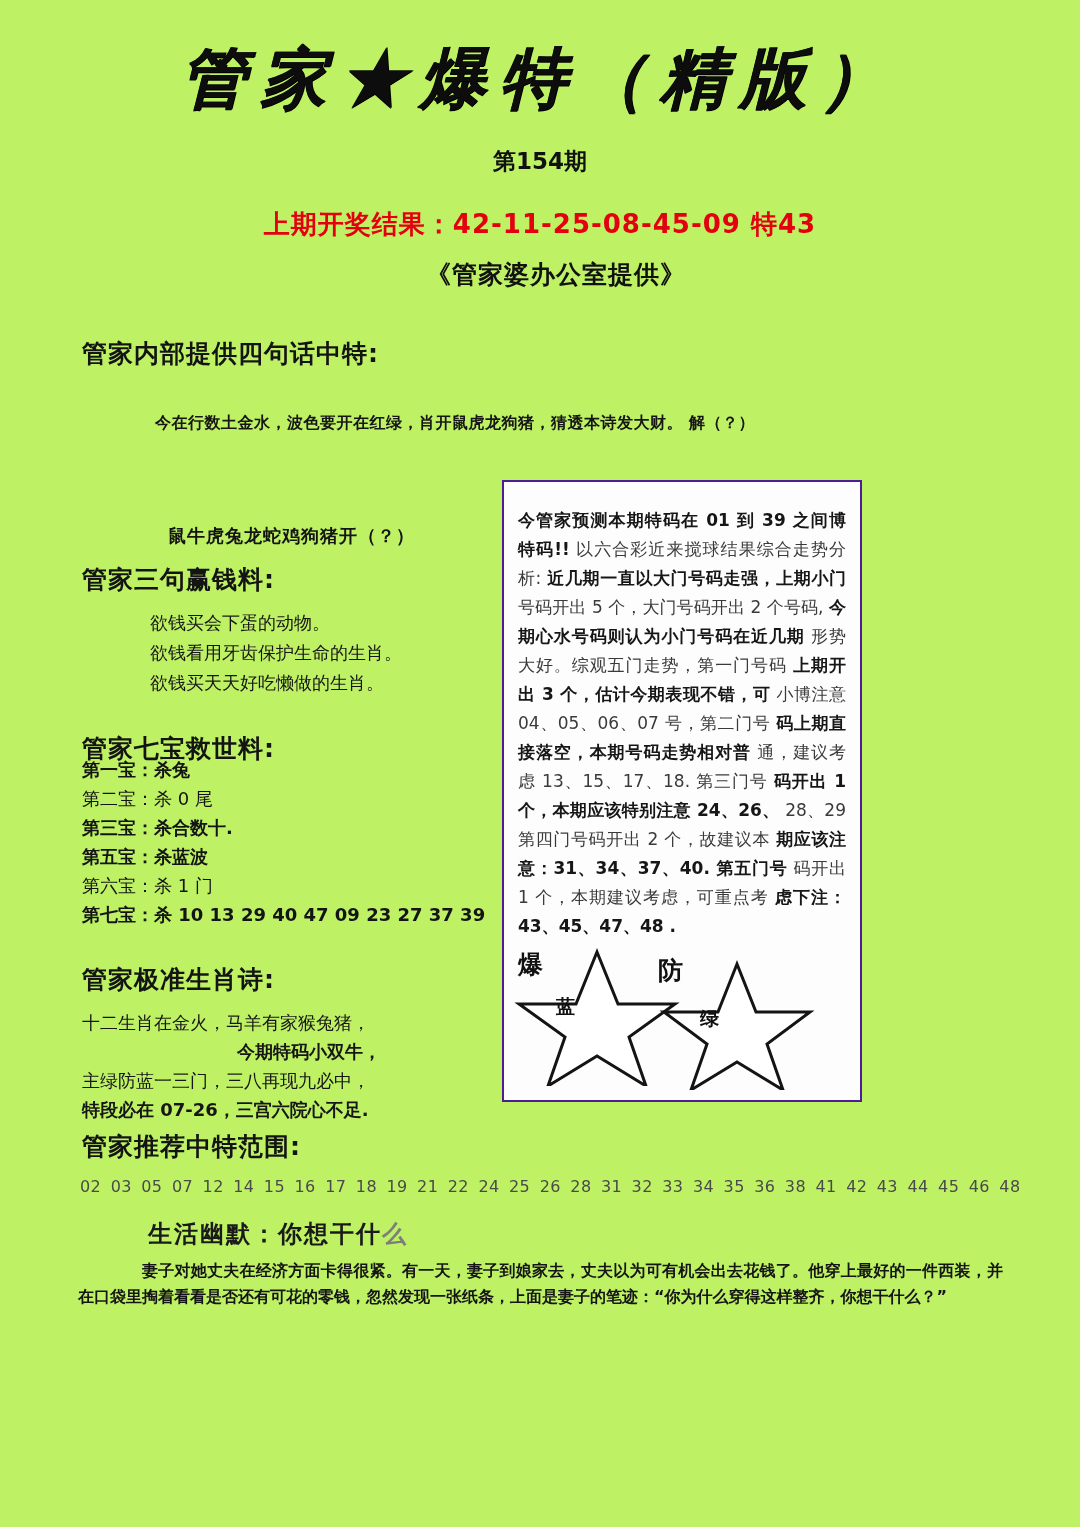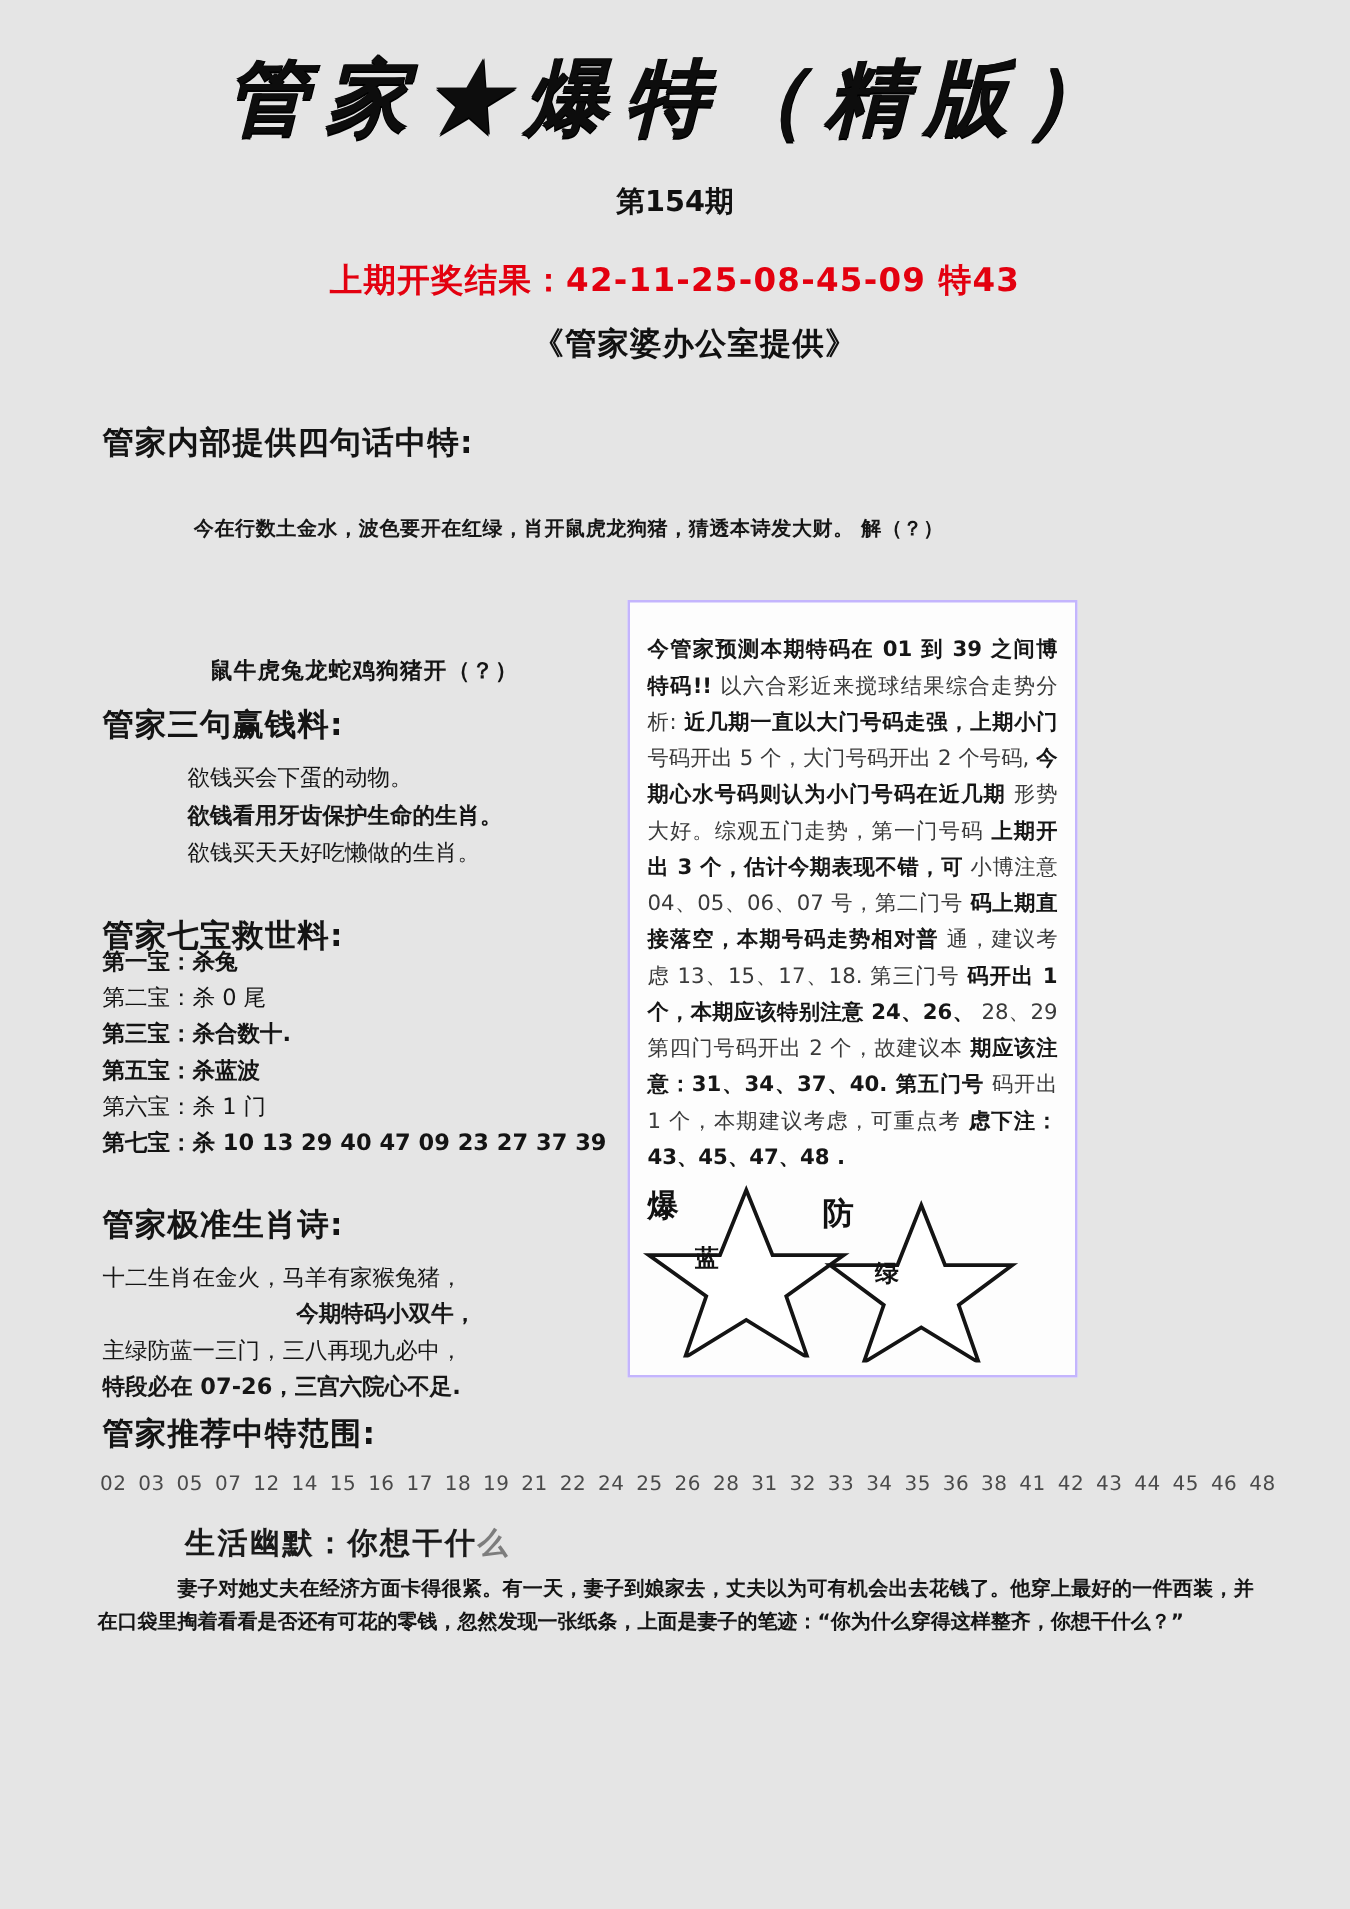--- a/index.html
+++ b/index.html
@@ -9,21 +9,21 @@
     background: #ffffff;
   }
   body {
     font-family: "DejaVu Sans", "Liberation Sans", sans-serif;
     color: #111111;
   }
   #page {
     position: relative;
     width: 1080px;
     height: 1527px;
-    background: #e5e5e5;
+    background: #bef264;
     overflow: hidden;
   }
 
   
   .title {
     position: absolute;
     left: 0;
     top: 34px;
     width: 1080px;
     text-align: center;
@@ -106,21 +106,21 @@
   }
   .three-lines {
     position: absolute;
     left: 150px;
     top: 608px;
     font-size: 18px;
     color: #161616;
     line-height: 30px;
   }
   .three-lines div { white-space: nowrap; }
-  .three-lines div.bold { font-weight: bold; text-align: center; }
+  .three-lines div.bold { font-weight: normal; text-align: center; }
 
   .treasures {
     position: absolute;
     left: 82px;
     top: 755px;
     font-size: 18px;
     line-height: 29px;
     color: #141414;
   }
   .treasures .row { white-space: nowrap; }
@@ -176,21 +176,21 @@
     text-indent: 64px;
   }
 
   
   .panel {
     position: absolute;
     left: 502px;
     top: 480px;
     width: 360px;
     height: 622px;
-    border: 2px solid #c4b5fd;
+    border: 2px solid #4c1d95;
     background: #fdfdfd;
     box-sizing: border-box;
   }
   .panel-inner {
     padding: 24px 14px 0 14px;
     font-size: 17px;
     line-height: 29px;
     color: #161616;
     text-align: justify;
   }

